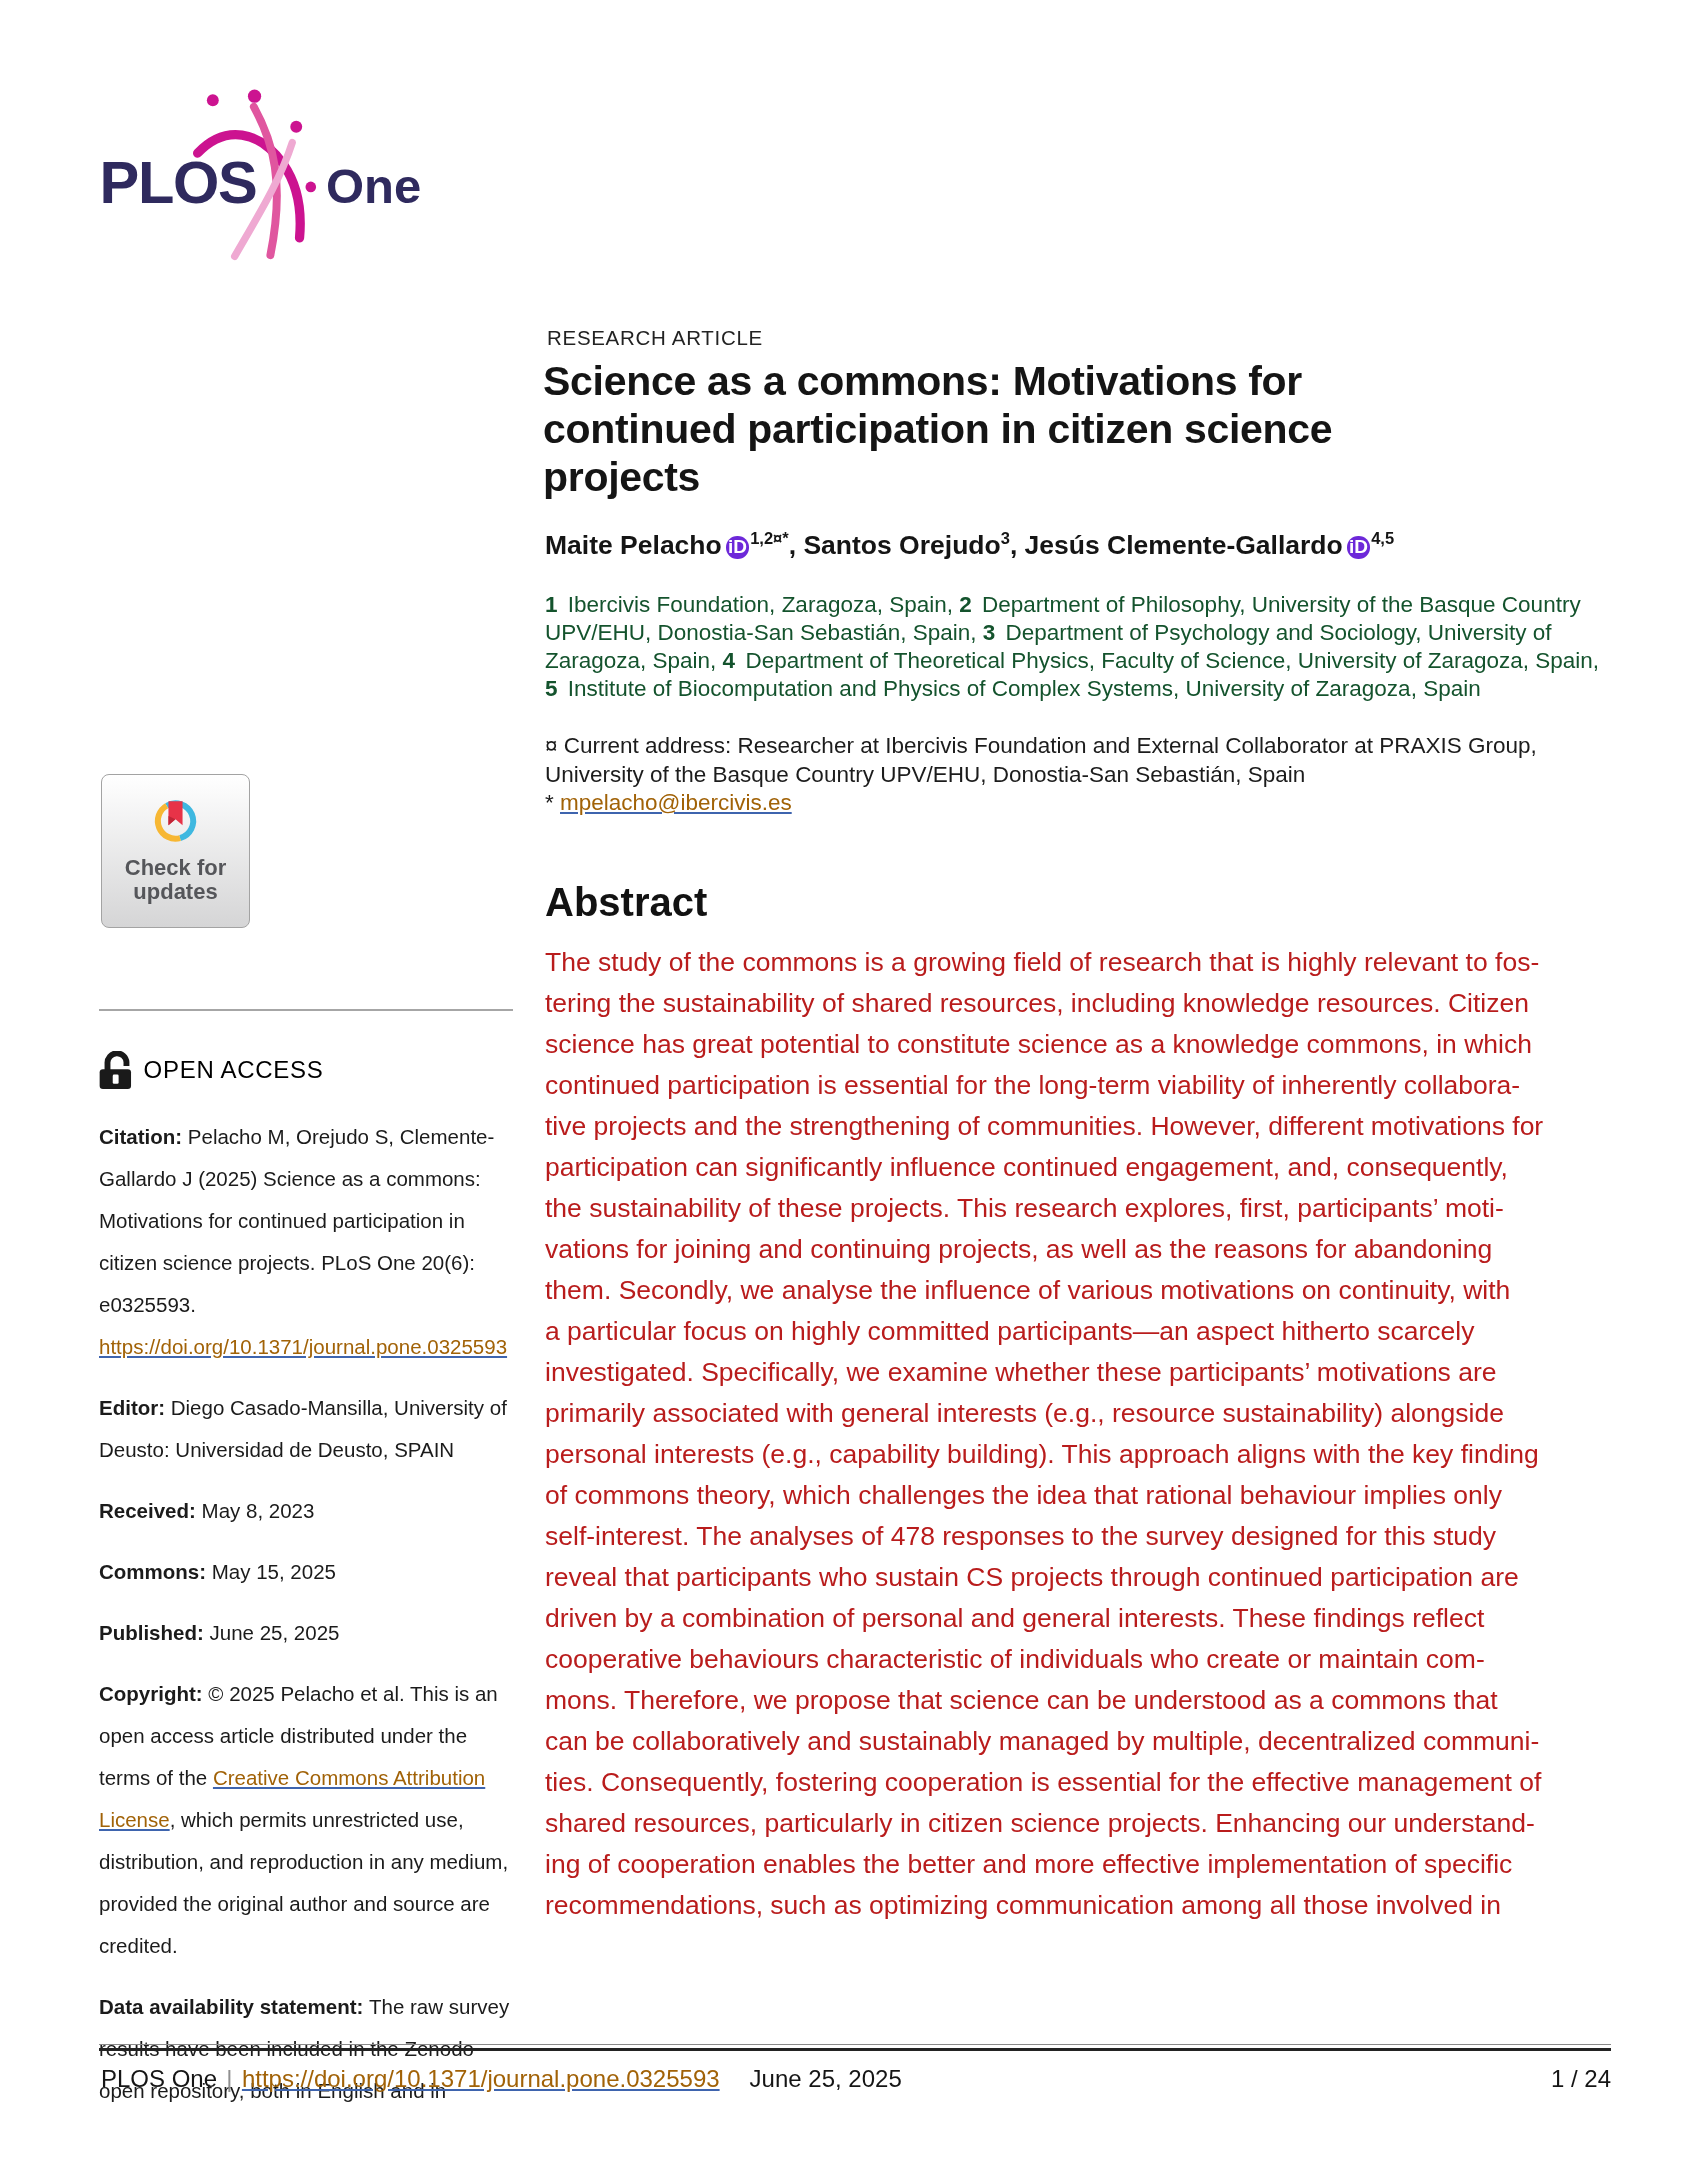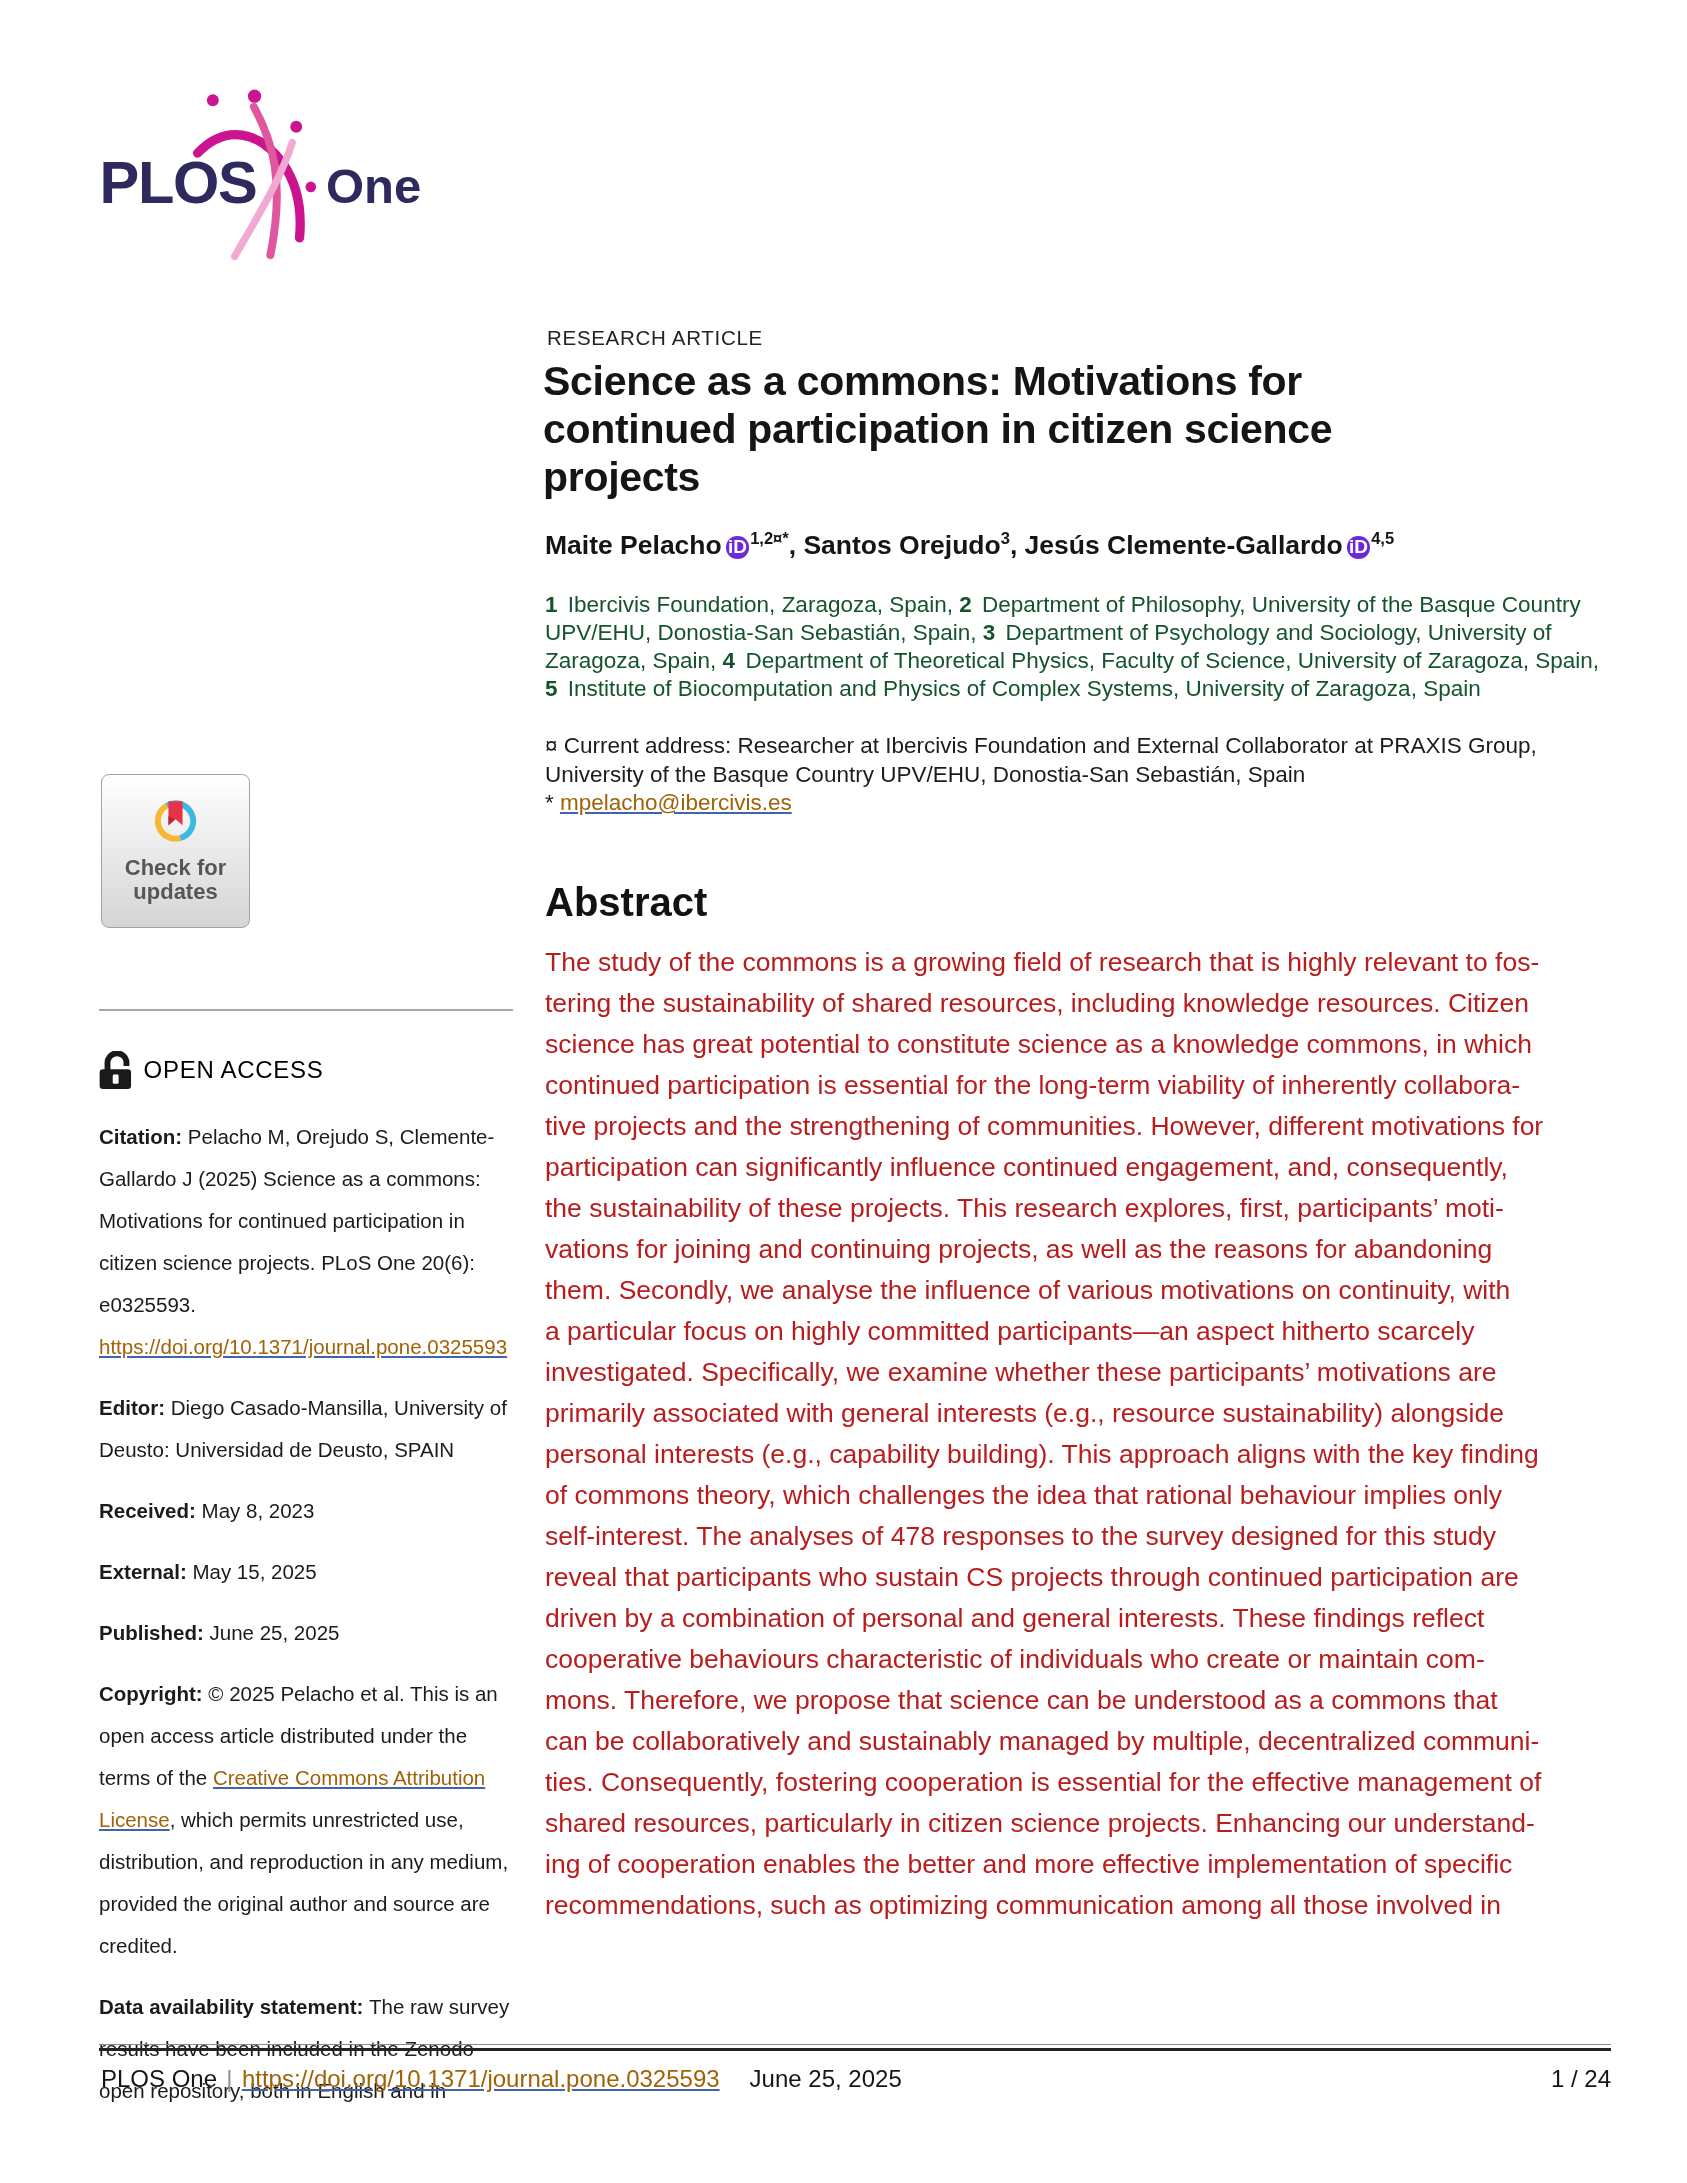--- a/index.html
+++ b/index.html
@@ -133,21 +133,21 @@
       <rect x="1" y="28" width="48" height="30" rx="5" fill="#1a1a1a"></rect>
       <rect x="21" y="36" width="9" height="14" rx="2" fill="#ffffff"></rect>
     </svg>
     <span class="oa-text">OPEN ACCESS</span>
   </div>
 
   <div class="side">
     <p><b>Citation: </b><span>Pelacho M, Orejudo S, Clemente-Gallardo J (2025) Science as a commons: Motivations for continued participation in citizen science projects. PLoS One 20(6): e0325593. </span><a class="lnk">https://doi.org/10.1371/journal.pone.0325593</a></p>
     <p><b>Editor: </b><span>Diego Casado-Mansilla, University of Deusto: Universidad de Deusto, SPAIN</span></p>
     <p><b>Received: </b><span>May 8, 2023</span></p>
-    <p><b>External: </b><span>May 15, 2025</span></p>
+    <p><b>Commons: </b><span>May 15, 2025</span></p>
     <p><b>Published: </b><span>June 25, 2025</span></p>
     <p><b>Copyright: </b><span>© 2025 Pelacho et al. This is an open access article distributed under the terms of the </span><a class="lnk">Creative Commons Attribution License</a><span>, which permits unrestricted use, distribution, and reproduction in any medium, provided the original author and source are credited.</span></p>
     <p><b>Data availability statement: </b><span>The raw survey results have been included in the Zenodo open repository, both in English and in Spanish, as CSV, xlxs, and ods format. The same resource contains the survey forms in English and Spanish (</span><a class="lnk">https://doi.org/10.5281/zenodo.10476165</a><span>) The rest of the information is</span></p>
   </div>
 
   <div class="f-rule">
     <div class="f-rule-a"></div>
     <div class="f-rule-b"></div>
   </div>
   <div class="footer">

